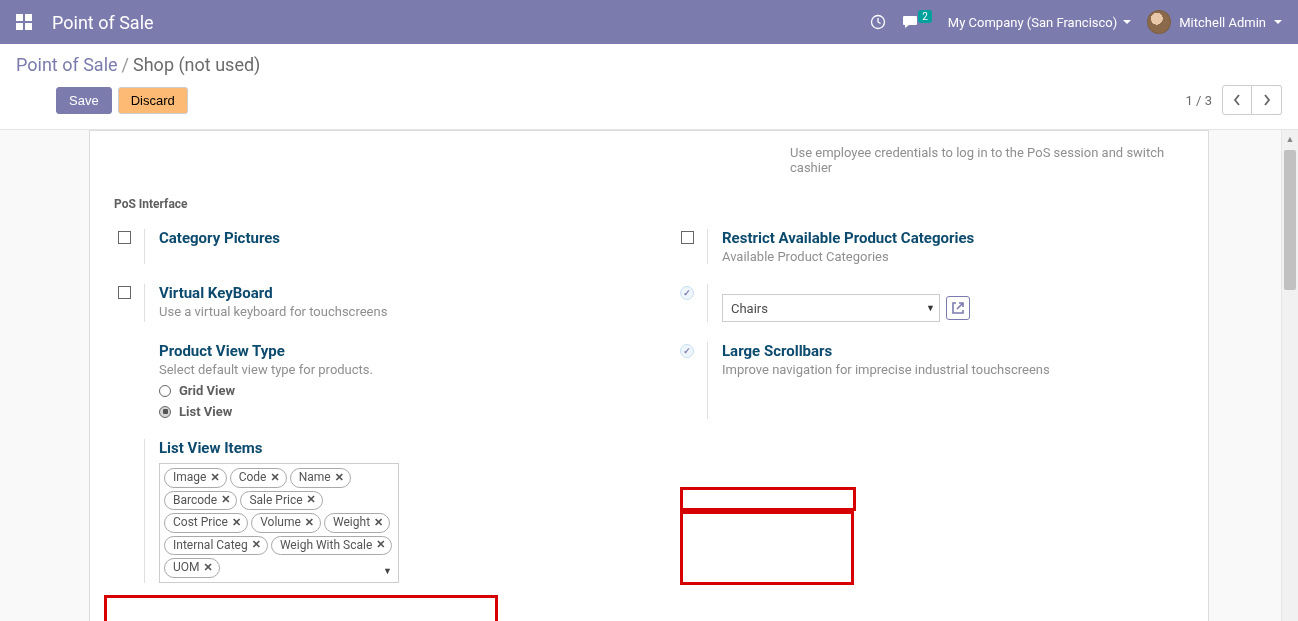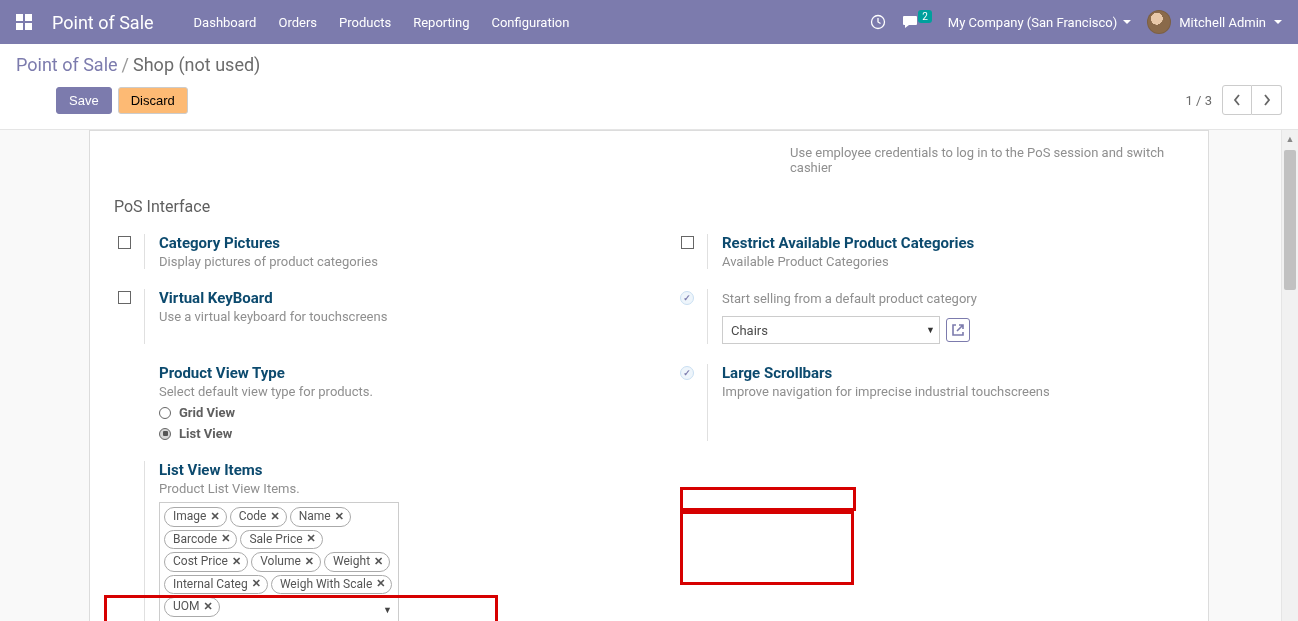--- a/index.html
+++ b/index.html
@@ -119,21 +119,21 @@
 .form-inner { position: relative; z-index: 1; }
 
 .hint-row { display: flex; }
 .hint-right {
   margin-left: 700px;
   color: #8f8f8f;
   font-size: 13px;
   padding: 6px 0;
 }
 
-.section-title { font-size: 16px; font-weight: 400; color: #5f5f5f; padding: 16px 24px 10px; }
+.section-title { font-size: 12px; font-weight: 700; color: #5f5f5f; padding: 16px 24px 10px; }
 
 .settings-grid {
   display: grid;
   grid-template-columns: 1fr 1fr;
   column-gap: 40px;
   padding: 0 16px;
 }
 .setting {
   display: flex;
   padding: 8px 8px 12px;
@@ -244,27 +244,20 @@
 <body>
 
 <div class="topnav">
   <div class="apps-icon">
       <span></span>
       <span></span>
       <span></span>
       <span></span>
     </div>
   <div class="brand">Point of Sale</div>
-  <div class="nav-links">
-    <span class="nav-link">Dashboard</span>
-    <span class="nav-link">Orders</span>
-    <span class="nav-link">Products</span>
-    <span class="nav-link">Reporting</span>
-    <span class="nav-link">Configuration</span>
-  </div>
   <div class="nav-right">
     <div class="nav-icon">
       <svg width="16" height="16" viewBox="0 0 16 16">
           <circle cx="8" cy="8" r="6.5" fill="none" stroke="#fff" stroke-width="1.3"></circle>
           <path d="M8 4v4l2.5 1.5" stroke="#fff" stroke-width="1.3" fill="none"></path>
         </svg>
     </div>
     <div class="chat-wrap">
       <svg width="18" height="16" viewBox="0 0 18 16">
           <path d="M2 2h12a1 1 0 011 1v7a1 1 0 01-1 1H7l-4 3v-3H2a1 1 0 01-1-1V3a1 1 0 011-1z" fill="#fff"></path>
@@ -322,21 +315,20 @@
 
       <div class="settings-grid">
 
         <div class="setting">
           <div class="chk-col">
               <div class="chk"></div>
             </div>
           <div class="divider"></div>
           <div class="setting-body">
             <div class="setting-title">Category Pictures</div>
-            <div class="setting-desc">Display pictures of product categories</div>
           </div>
         </div>
 
         <div class="setting">
           <div class="chk-col">
               <div class="chk"></div>
             </div>
           <div class="divider"></div>
           <div class="setting-body">
             <div class="setting-title">Restrict Available Product Categories</div>
@@ -354,21 +346,20 @@
             <div class="setting-desc">Use a virtual keyboard for touchscreens</div>
           </div>
         </div>
 
         <div class="setting">
           <div class="chk-col">
               <div class="chk-round checked"></div>
             </div>
           <div class="divider"></div>
           <div class="setting-body">
-            <div class="setting-desc">Start selling from a default product category</div>
             <div class="select-wrap">
               <div class="select-box">
                 <span>Chairs</span>
                 <span class="tri">▼</span>
               </div>
               <div class="ext-link">
                 <svg width="14" height="14" viewBox="0 0 14 14">
                     <path d="M5 2H2v10h10V9M8 2h4v4M12 2L6 8" stroke="#7c7bad" stroke-width="1.6" fill="none"></path>
                   </svg>
               </div>
@@ -402,21 +393,20 @@
             <div class="setting-title">Large Scrollbars</div>
             <div class="setting-desc">Improve navigation for imprecise industrial touchscreens</div>
           </div>
         </div>
 
         <div class="setting" style="grid-column:1;">
           <div class="chk-col"></div>
           <div class="divider"></div>
           <div class="setting-body">
             <div class="setting-title">List View Items</div>
-            <div class="setting-desc">Product List View Items.</div>
             <div class="tags-box" id="tags-box">
               <span class="tag">
                   <span>Image</span>
                   <span class="x">✕</span>
                 </span>
                 <span class="tag">
                   <span>Code</span>
                   <span class="x">✕</span>
                 </span>
                 <span class="tag">

